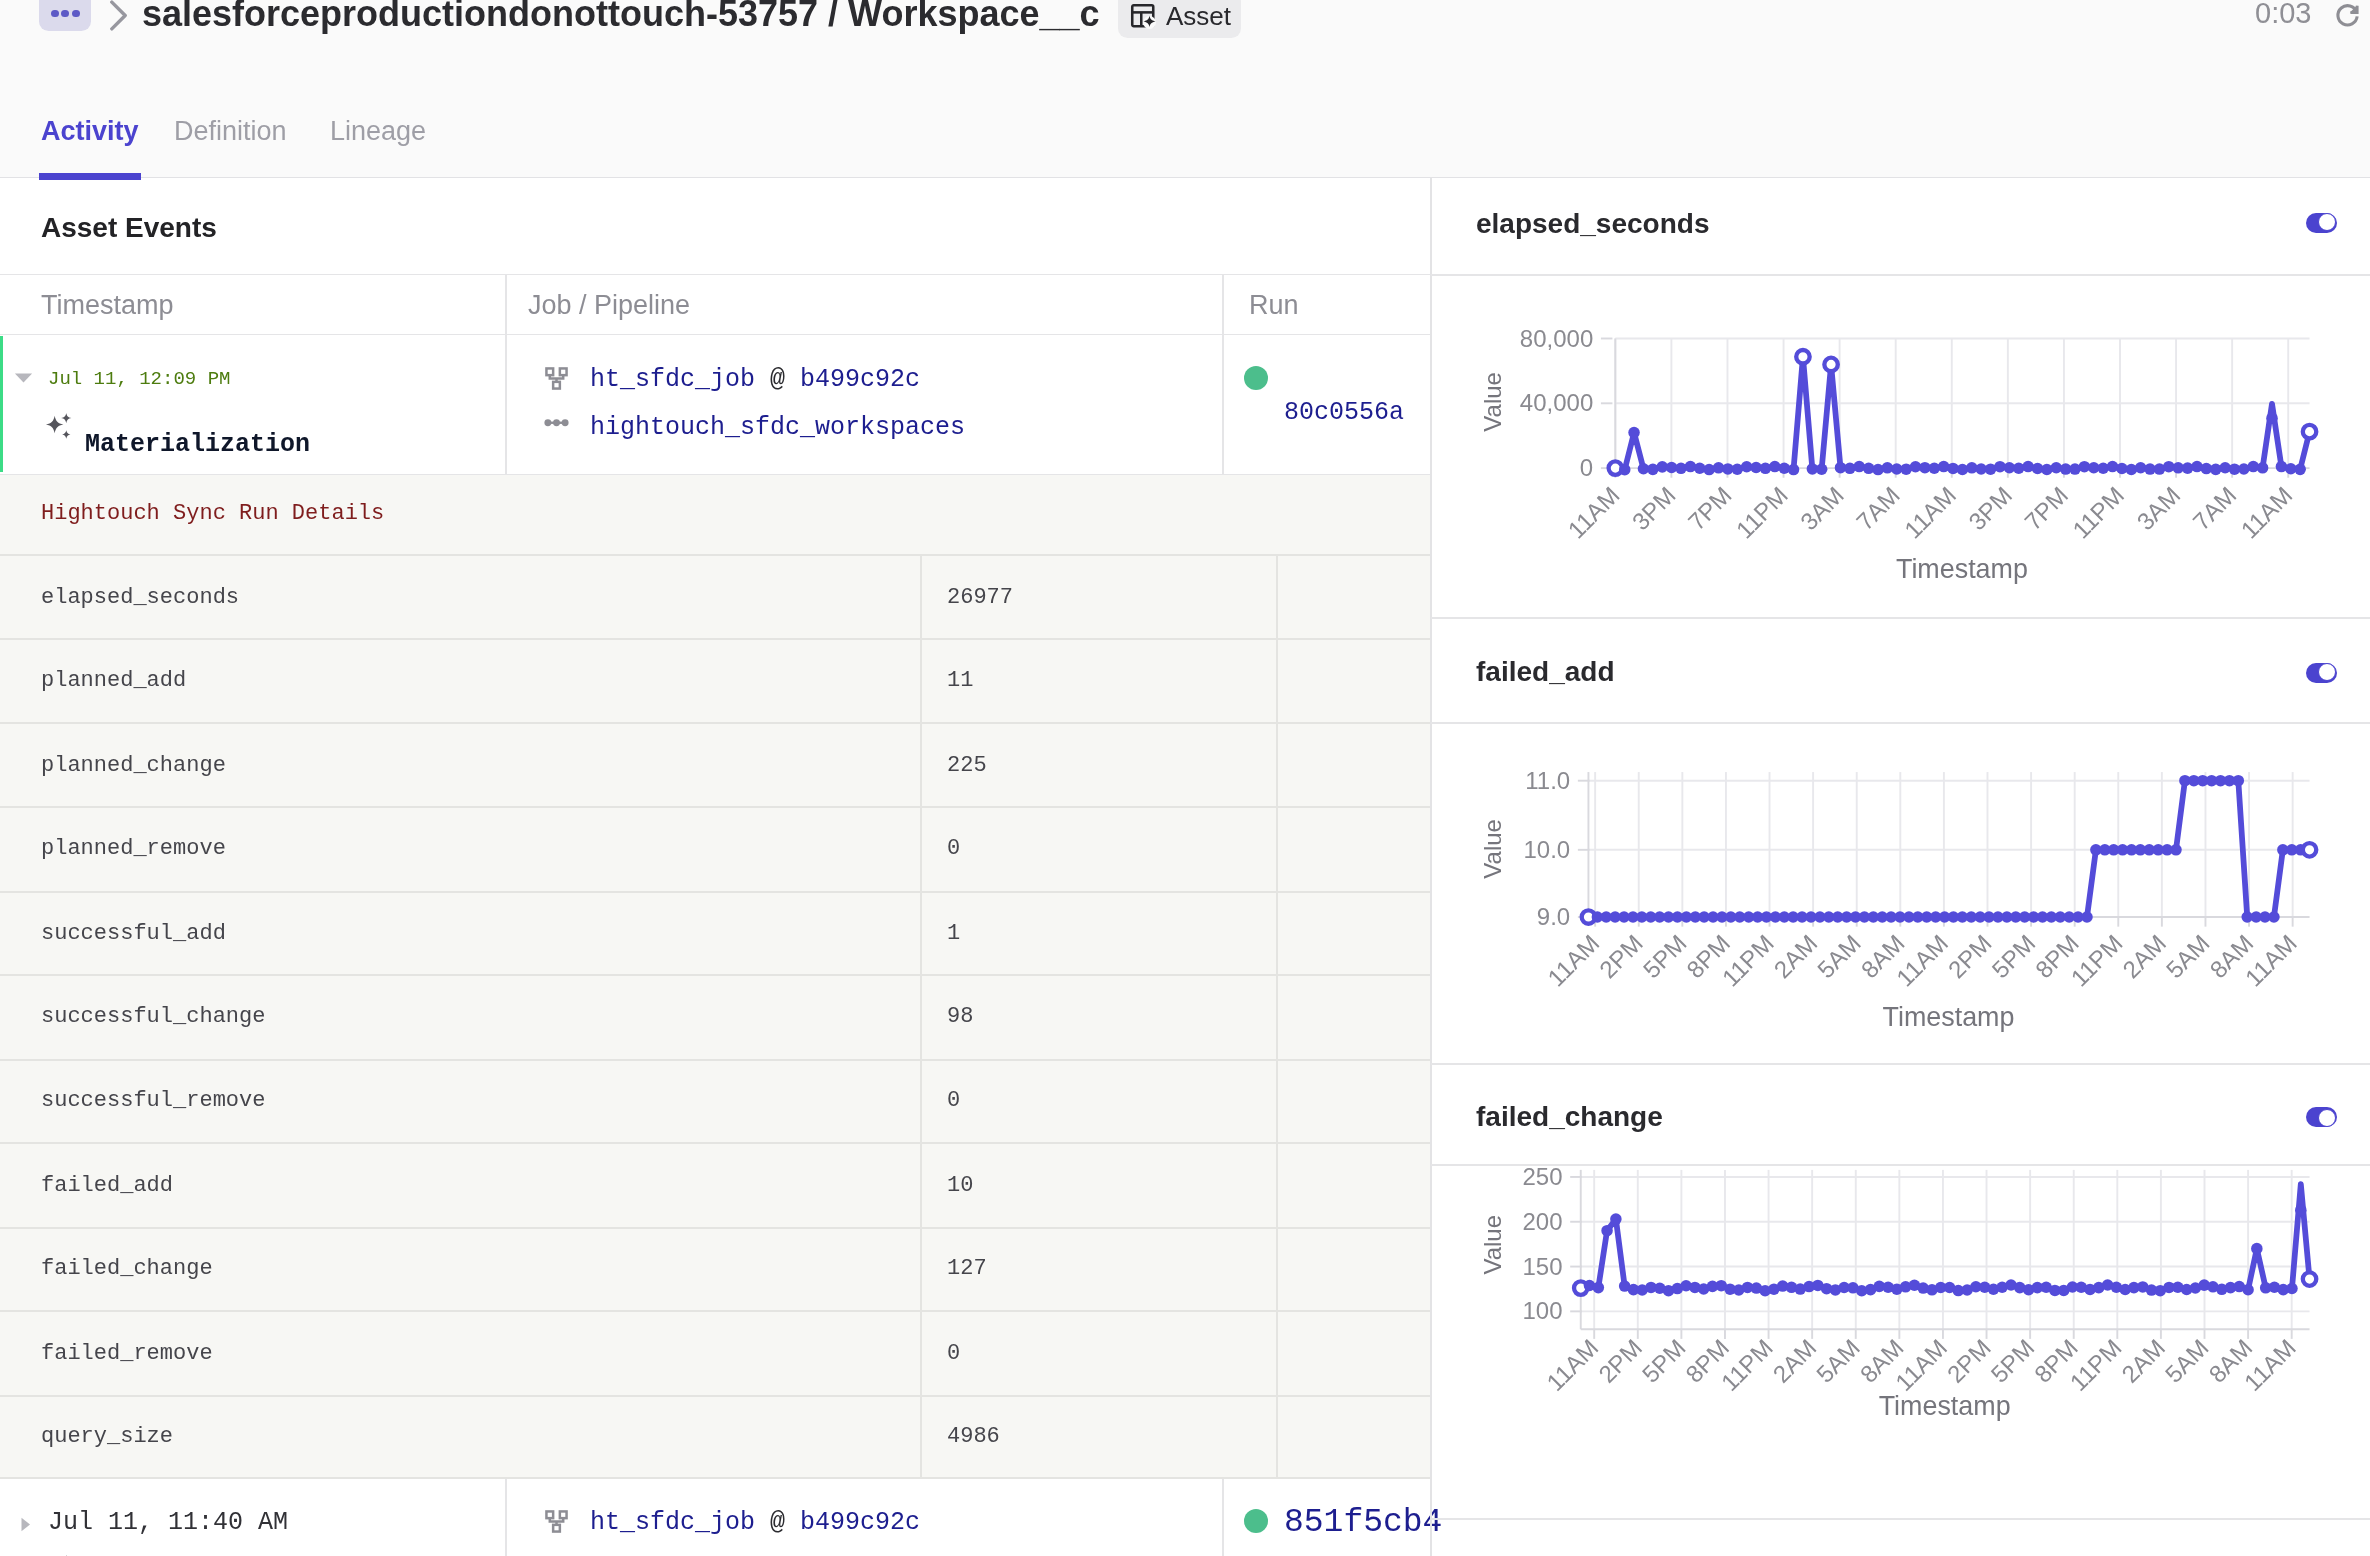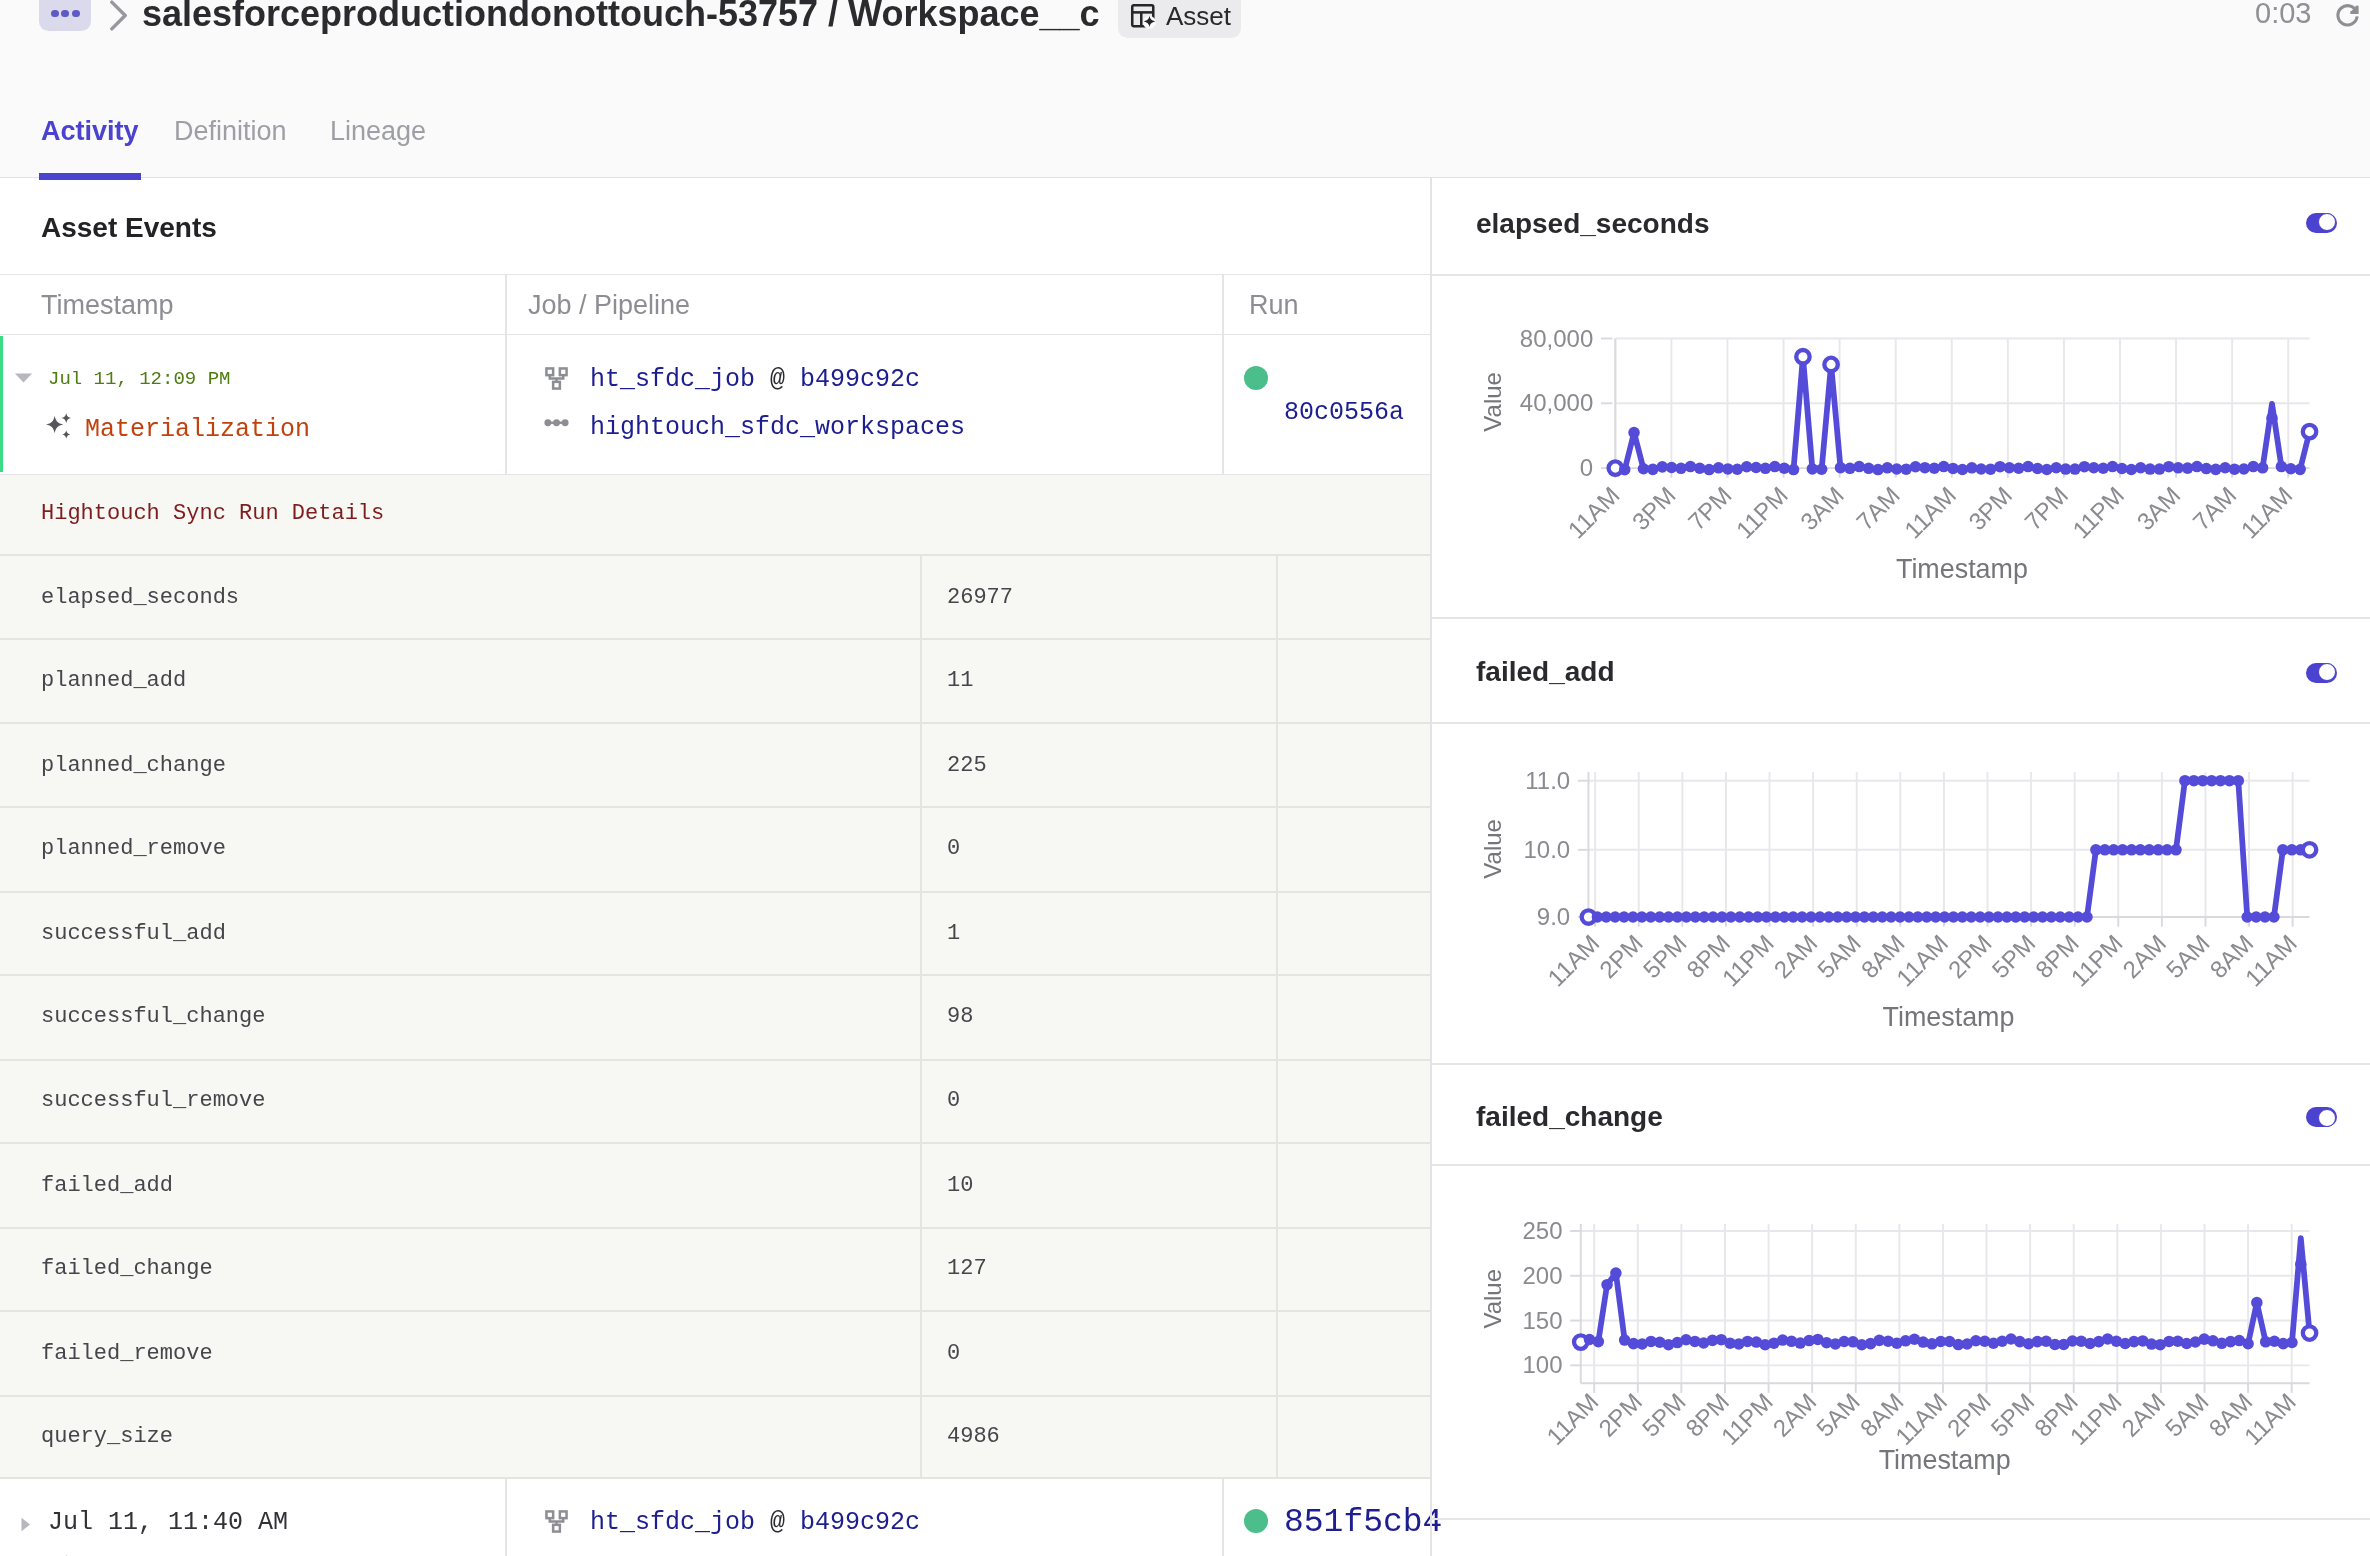--- a/index.html
+++ b/index.html
@@ -54,21 +54,21 @@
       <path d="M2 1.5 L20 1.5 L11 11 Z" fill="#b7b7bd"></path>
     </svg>
 <div class="abs vc mono " style="left:48px;top:379px;font-size:19px;color:#4d7c0f;font-weight:400;">Jul 11, 12:09 PM</div>
 <svg width="31" height="29" viewBox="0 0 32 30" style="position:absolute;left:44px;top:412px">
       <g fill="#55555c">
         <path d="M11 4 C12.2 9.8 14.2 11.8 20 13 C14.2 14.2 12.2 16.2 11 22 C9.8 16.2 7.8 14.2 2 13 C7.8 11.8 9.8 9.8 11 4 Z"></path>
         <path d="M23 1 C23.7 4.4 24.9 5.6 28.3 6.3 C24.9 7 23.7 8.2 23 11.6 C22.3 8.2 21.1 7 17.7 6.3 C21.1 5.6 22.3 4.4 23 1 Z"></path>
         <path d="M23 19 C23.6 21.7 24.6 22.7 27.3 23.3 C24.6 23.9 23.6 24.9 23 27.6 C22.4 24.9 21.4 23.9 18.7 23.3 C21.4 22.7 22.4 21.7 23 19 Z"></path>
       </g>
     </svg>
-<div class="abs vc mono " style="left:85px;top:429px;font-size:25px;color:#c2410c;font-weight:400;">Materialization</div>
+<div class="abs vc mono " style="left:85px;top:444px;font-size:25px;color:#0f172a;font-weight:700;">Materialization</div>
 <svg width="23" height="23" viewBox="0 0 24 24" style="position:absolute;left:545px;top:367px">
       <g stroke="#8d8d94" stroke-width="2.6" fill="#fff">
         <path d="M5 8 v4 h7 m7 -4 v4 h-7 v4" fill="none"></path>
         <rect x="1.5" y="1.5" width="7" height="7"></rect>
         <rect x="15.5" y="1.5" width="7" height="7"></rect>
         <rect x="8.5" y="15.5" width="7" height="7"></rect>
       </g>
     </svg>
 <div class="abs vc mono " style="left:590px;top:379px;font-size:25px;color:#1d1e8f;font-weight:400;"><span style="color:#1d1e8f">ht_sfdc_job</span><span style="color:#2b2b2f"> @ </span><span style="color:#1d1e8f">b499c92c</span></div>
 <svg width="25" height="11.5" viewBox="0 0 26 12" style="position:absolute;left:544px;top:417px">
@@ -433,21 +433,21 @@
         <circle cx="851.1" cy="201.0" r="6" fill="#544cd9"></circle>
         <circle cx="860.4" cy="201.0" r="6" fill="#544cd9"></circle>
         <circle cx="869.6" cy="201.0" r="6" fill="#544cd9"></circle>
         <circle cx="878.9" cy="201.0" r="6" fill="#544cd9"></circle>
         <circle cx="888.2" cy="131.0" r="6" fill="#544cd9"></circle>
         <circle cx="897.5" cy="131.0" r="6" fill="#544cd9"></circle>
         <circle cx="906.7" cy="131.0" r="6" fill="#544cd9"></circle>
         <circle cx="916.0" cy="131.0" r="7" fill="#ffffff" stroke="#544cd9" stroke-width="4.5"></circle>
       </svg>
     </div>
-<div class="abs" style="left:1430px;top:1166px;width:941px;height:352px;">
+<div class="abs" style="left:1430px;top:1112px;width:941px;height:352px;">
       <svg width="941" height="352" viewBox="0 0 980 366" style="position:absolute;left:0;top:0;">
         <line x1="171.0" y1="60" x2="171.0" y2="226" stroke="#e8e8ec" stroke-width="2"></line>
         <line x1="216.4" y1="60" x2="216.4" y2="226" stroke="#e8e8ec" stroke-width="2"></line>
         <line x1="261.8" y1="60" x2="261.8" y2="226" stroke="#e8e8ec" stroke-width="2"></line>
         <line x1="307.2" y1="60" x2="307.2" y2="226" stroke="#e8e8ec" stroke-width="2"></line>
         <line x1="352.6" y1="60" x2="352.6" y2="226" stroke="#e8e8ec" stroke-width="2"></line>
         <line x1="398.0" y1="60" x2="398.0" y2="226" stroke="#e8e8ec" stroke-width="2"></line>
         <line x1="443.4" y1="60" x2="443.4" y2="226" stroke="#e8e8ec" stroke-width="2"></line>
         <line x1="488.8" y1="60" x2="488.8" y2="226" stroke="#e8e8ec" stroke-width="2"></line>
         <line x1="534.2" y1="60" x2="534.2" y2="226" stroke="#e8e8ec" stroke-width="2"></line>

